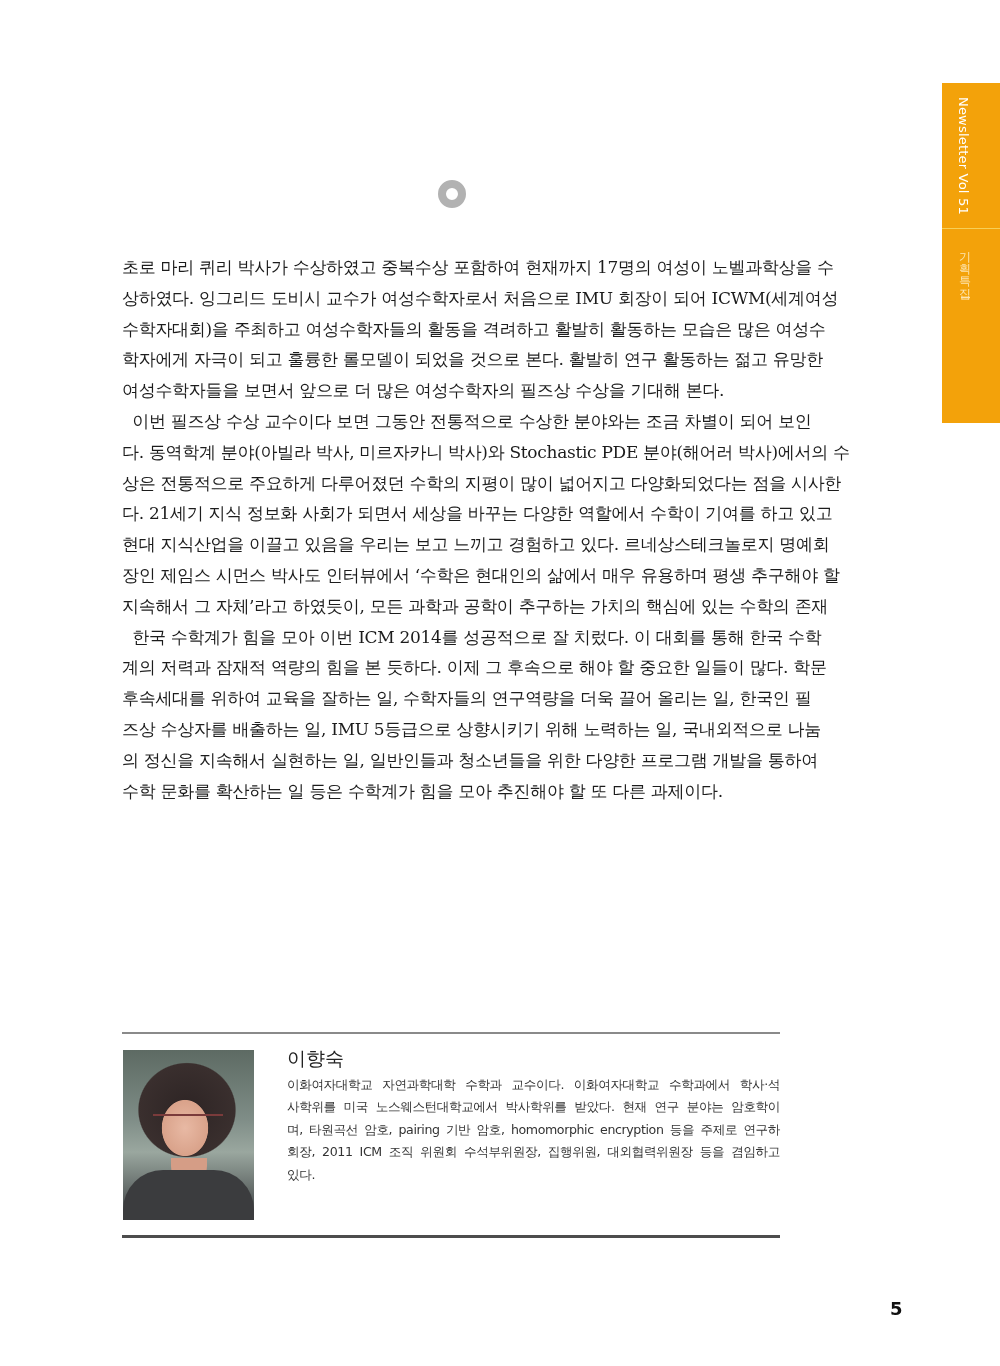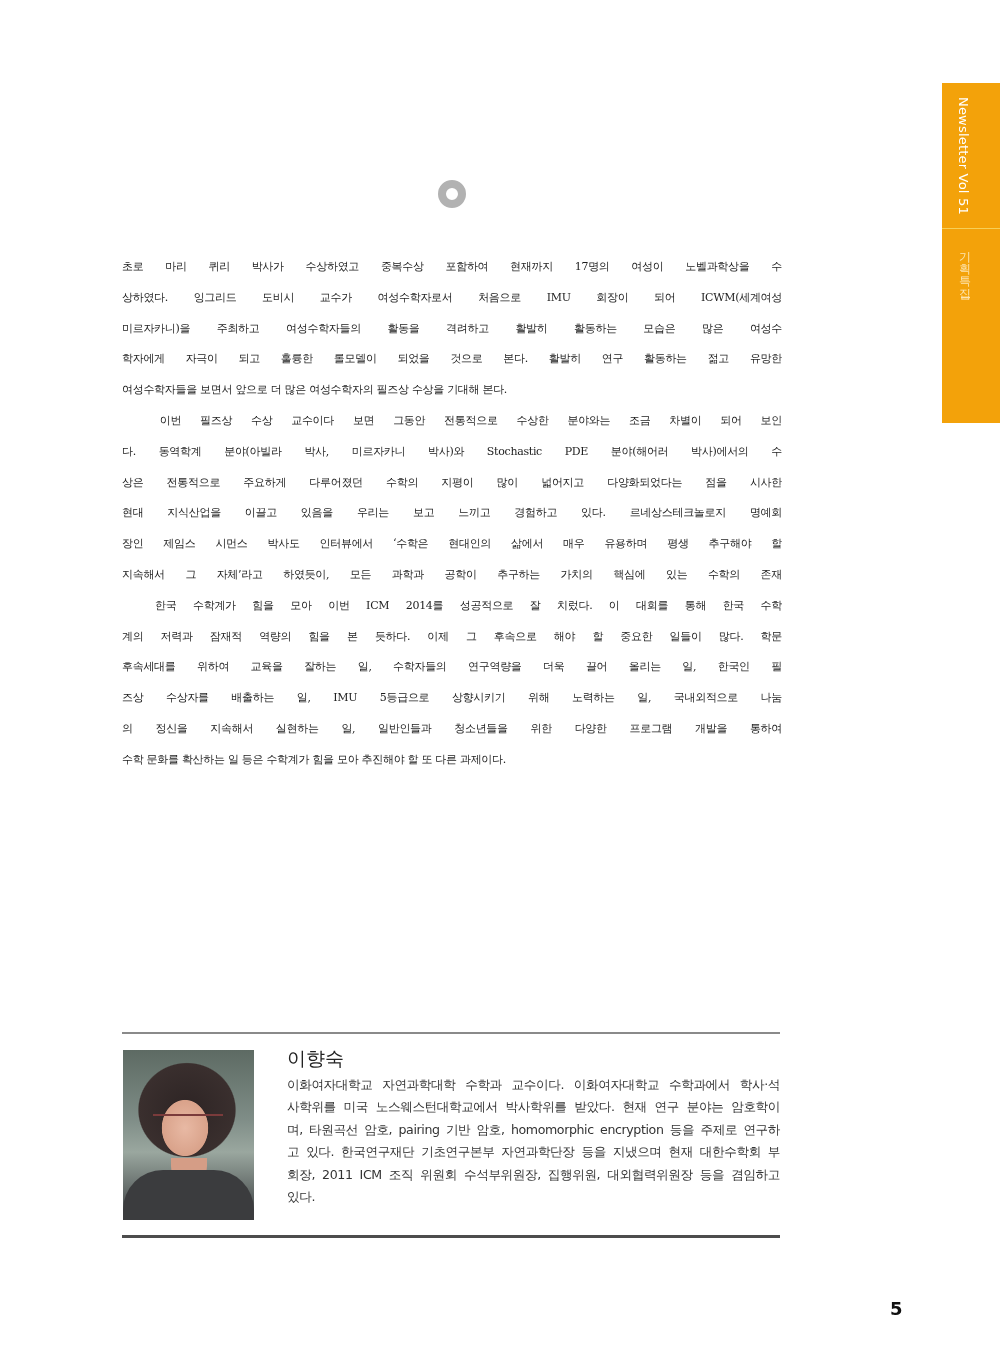--- a/index.html
+++ b/index.html
@@ -26,21 +26,21 @@
   .side-tab .vt2 { top: 160px; font-size: 12px; color: #fde5b0; }
 
   .ring {
     position: absolute; left: 438px; top: 180px; width: 28px; height: 28px;
     box-sizing: border-box; border-radius: 50%;
     border: 8px solid #b2b2b2; background: #ffffff;
   }
 
   .article {
     position: absolute; left: 122px; top: 252px; width: 660px;
-    font-size: 11px; line-height: 30.8px; text-align: justify;
+    font-size: 17px; line-height: 30.8px; text-align: justify;
     letter-spacing: -0.3px; color: #1c1c1c;
   }
   .article .line { display: block; text-align: justify; text-align-last: justify; white-space: nowrap; }
   .article .line.last { text-align-last: left; }
 
   .rule-top {
     position: absolute; left: 122px; top: 1032px; width: 658px; height: 2px; background: #8a8a8a;
   }
   .rule-bottom {
     position: absolute; left: 122px; top: 1235px; width: 658px; height: 3px; background: #4d4d4d;
@@ -90,26 +90,27 @@
   <span class="vtext vt1">Newsletter Vol 51</span>
   <div class="divider"></div>
   <span class="vtext vt2">기획특집 I</span>
 </div>
 
 <div class="ring"></div>
 
 <div class="article">
   <span class="line">초로 마리 퀴리 박사가 수상하였고 중복수상 포함하여 현재까지 17명의 여성이 노벨과학상을 수</span>
   <span class="line">상하였다. 잉그리드 도비시 교수가 여성수학자로서 처음으로 IMU 회장이 되어 ICWM(세계여성</span>
-  <span class="line">미르자카니)을 주최하고 여성수학자들의 활동을 격려하고 활발히 활동하는 모습은 많은 여성수</span>
+  <span class="line">수학자대회)을 주최하고 여성수학자들의 활동을 격려하고 활발히 활동하는 모습은 많은 여성수</span>
   <span class="line">학자에게 자극이 되고 훌륭한 롤모델이 되었을 것으로 본다. 활발히 연구 활동하는 젊고 유망한</span>
   <span class="line last">여성수학자들을 보면서 앞으로 더 많은 여성수학자의 필즈상 수상을 기대해 본다.</span>
   <span class="line" style="white-space:pre">  이번 필즈상 수상 교수이다 보면 그동안 전통적으로 수상한 분야와는 조금 차별이 되어 보인</span>
   <span class="line">다. 동역학계 분야(아빌라 박사, 미르자카니 박사)와 Stochastic PDE 분야(해어러 박사)에서의 수</span>
   <span class="line">상은 전통적으로 주요하게 다루어졌던 수학의 지평이 많이 넓어지고 다양화되었다는 점을 시사한</span>
+  <span class="line">다. 21세기 지식 정보화 사회가 되면서 세상을 바꾸는 다양한 역할에서 수학이 기여를 하고 있고</span>
   <span class="line">현대 지식산업을 이끌고 있음을 우리는 보고 느끼고 경험하고 있다. 르네상스테크놀로지 명예회</span>
   <span class="line">장인 제임스 시먼스 박사도 인터뷰에서 ‘수학은 현대인의 삶에서 매우 유용하며 평생 추구해야 할</span>
   <span class="line">지속해서 그 자체’라고 하였듯이, 모든 과학과 공학이 추구하는 가치의 핵심에 있는 수학의 존재</span>
   <span class="line" style="white-space:pre">  한국 수학계가 힘을 모아 이번 ICM 2014를 성공적으로 잘 치렀다. 이 대회를 통해 한국 수학</span>
   <span class="line">계의 저력과 잠재적 역량의 힘을 본 듯하다. 이제 그 후속으로 해야 할 중요한 일들이 많다. 학문</span>
   <span class="line">후속세대를 위하여 교육을 잘하는 일, 수학자들의 연구역량을 더욱 끌어 올리는 일, 한국인 필</span>
   <span class="line">즈상 수상자를 배출하는 일, IMU 5등급으로 상향시키기 위해 노력하는 일, 국내외적으로 나눔</span>
   <span class="line">의 정신을 지속해서 실현하는 일, 일반인들과 청소년들을 위한 다양한 프로그램 개발을 통하여</span>
   <span class="line last">수학 문화를 확산하는 일 등은 수학계가 힘을 모아 추진해야 할 또 다른 과제이다.</span>
 </div>
@@ -120,20 +121,19 @@
   <div class="neck"></div>
   <div class="shirt"></div>
   <div class="glasses"></div>
 </div>
 
 <div class="bio-name">이향숙</div>
 <div class="bio-text">
   <span class="line">이화여자대학교 자연과학대학 수학과 교수이다. 이화여자대학교 수학과에서 학사·석</span>
   <span class="line">사학위를 미국 노스웨스턴대학교에서 박사학위를 받았다. 현재 연구 분야는 암호학이</span>
   <span class="line">며, 타원곡선 암호, pairing 기반 암호, homomorphic encryption 등을 주제로 연구하</span>
-  <span class="line">고 있다. 한국연구재단 기초연구본부 자연과학단장 등을 지냈으며 현재 대한수학회 부</span>
   <span class="line">회장, 2011 ICM 조직 위원회 수석부위원장, 집행위원, 대외협력위원장 등을 겸임하고</span>
   <span class="line last">있다.</span>
 </div>
 
 <div class="rule-bottom"></div>
 
 <div class="page-num">5</div>
 
 </body></html>

